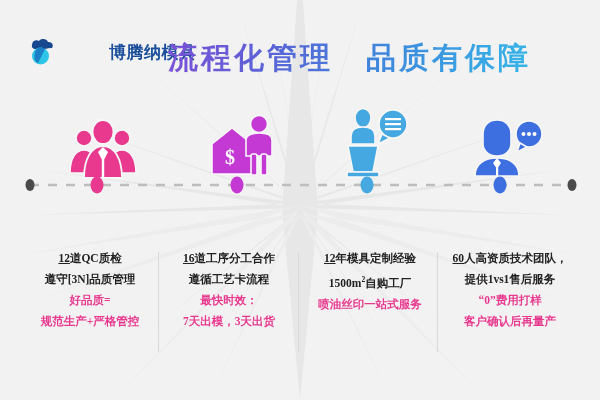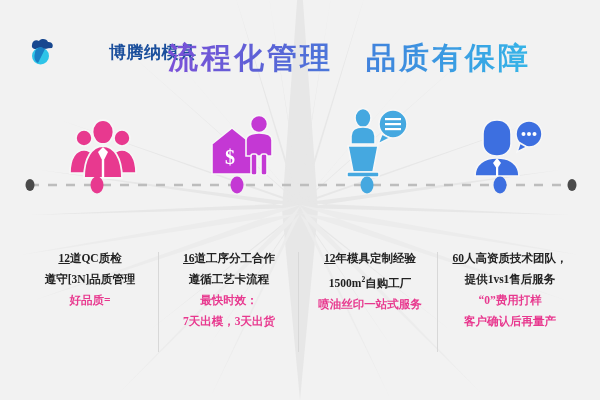--- a/index.html
+++ b/index.html
@@ -274,20 +274,21 @@
   <div id="columns">
 
     <div class="divider" style="left:158px;"></div>
     <div class="divider" style="left:298px;"></div>
     <div class="divider" style="left:437px;"></div>
 
     <div class="col" style="left:20px;">
       <div class="line dark"><u>12</u>道QC质检</div>
       <div class="line dark">遵守[3N]品质管理</div>
       <div class="line pink">好品质=</div>
+      <div class="line pink">规范生产+严格管控</div>
     </div>
 
     <div class="col" style="left:159px;">
       <div class="line dark"><u>16</u>道工序分工合作</div>
       <div class="line dark">遵循工艺卡流程</div>
       <div class="line pink">最快时效：</div>
       <div class="line pink">7天出模，3天出货</div>
     </div>
 
     <div class="col" style="left:300px;">

